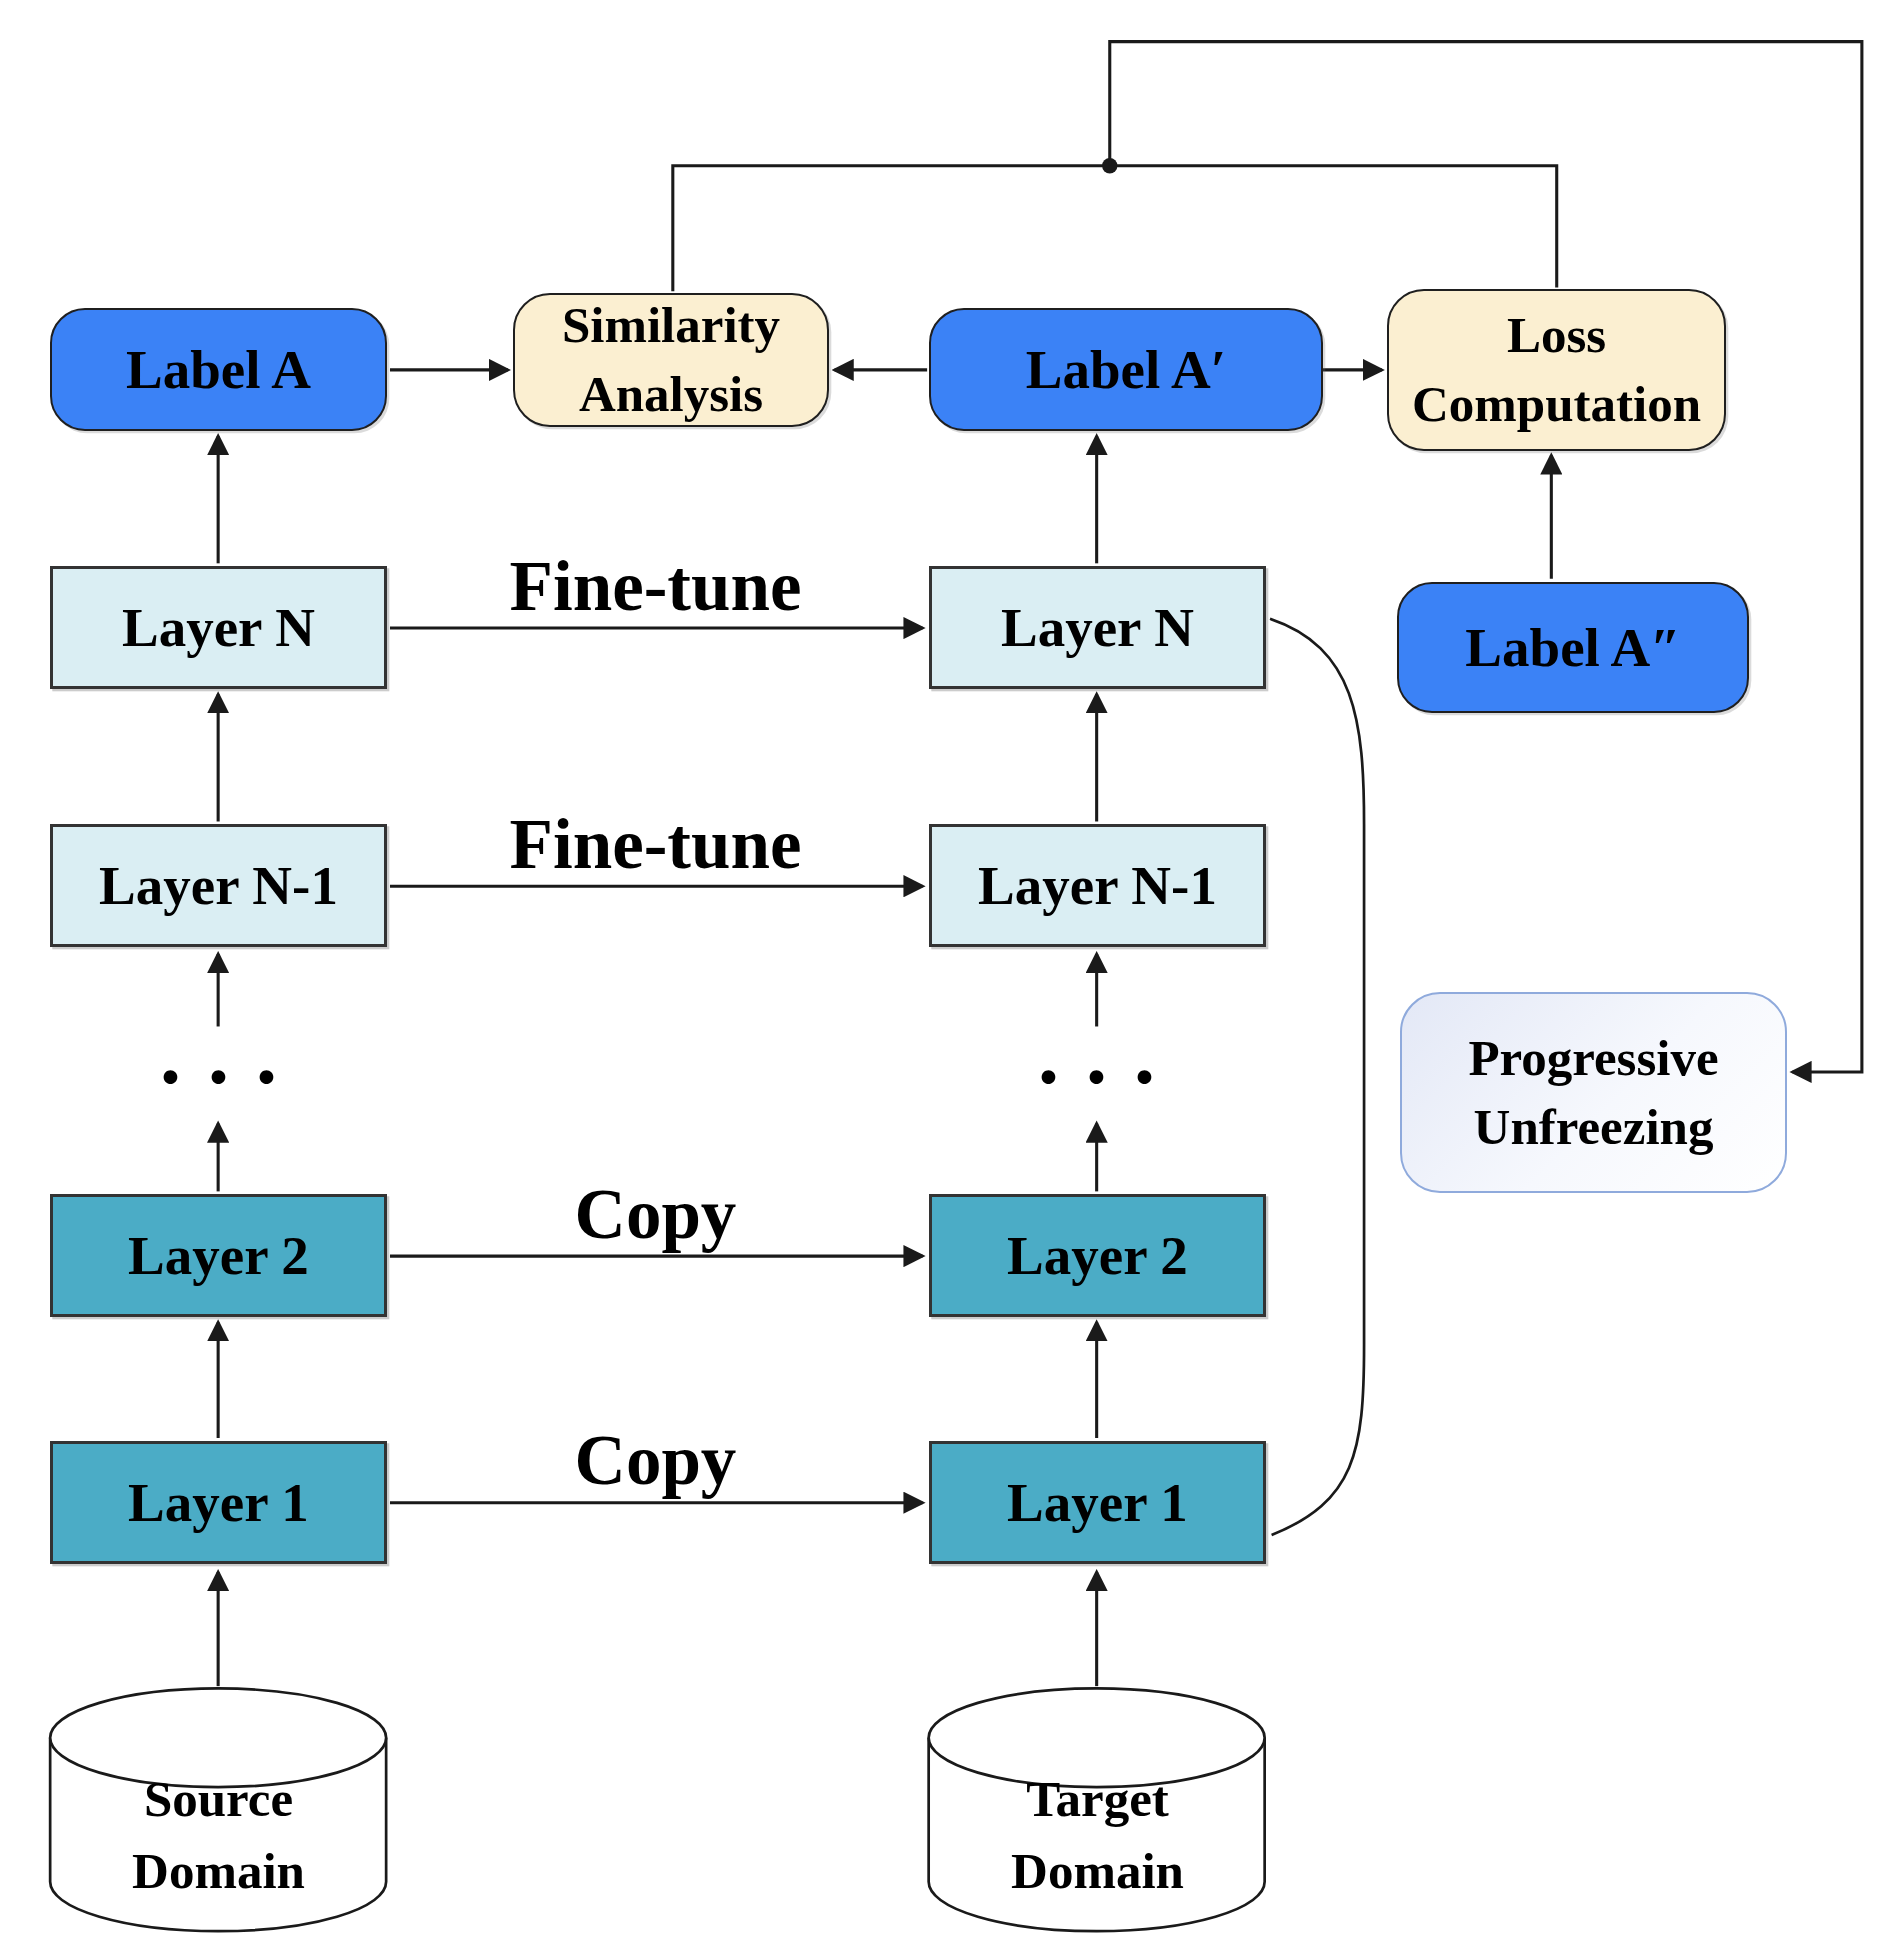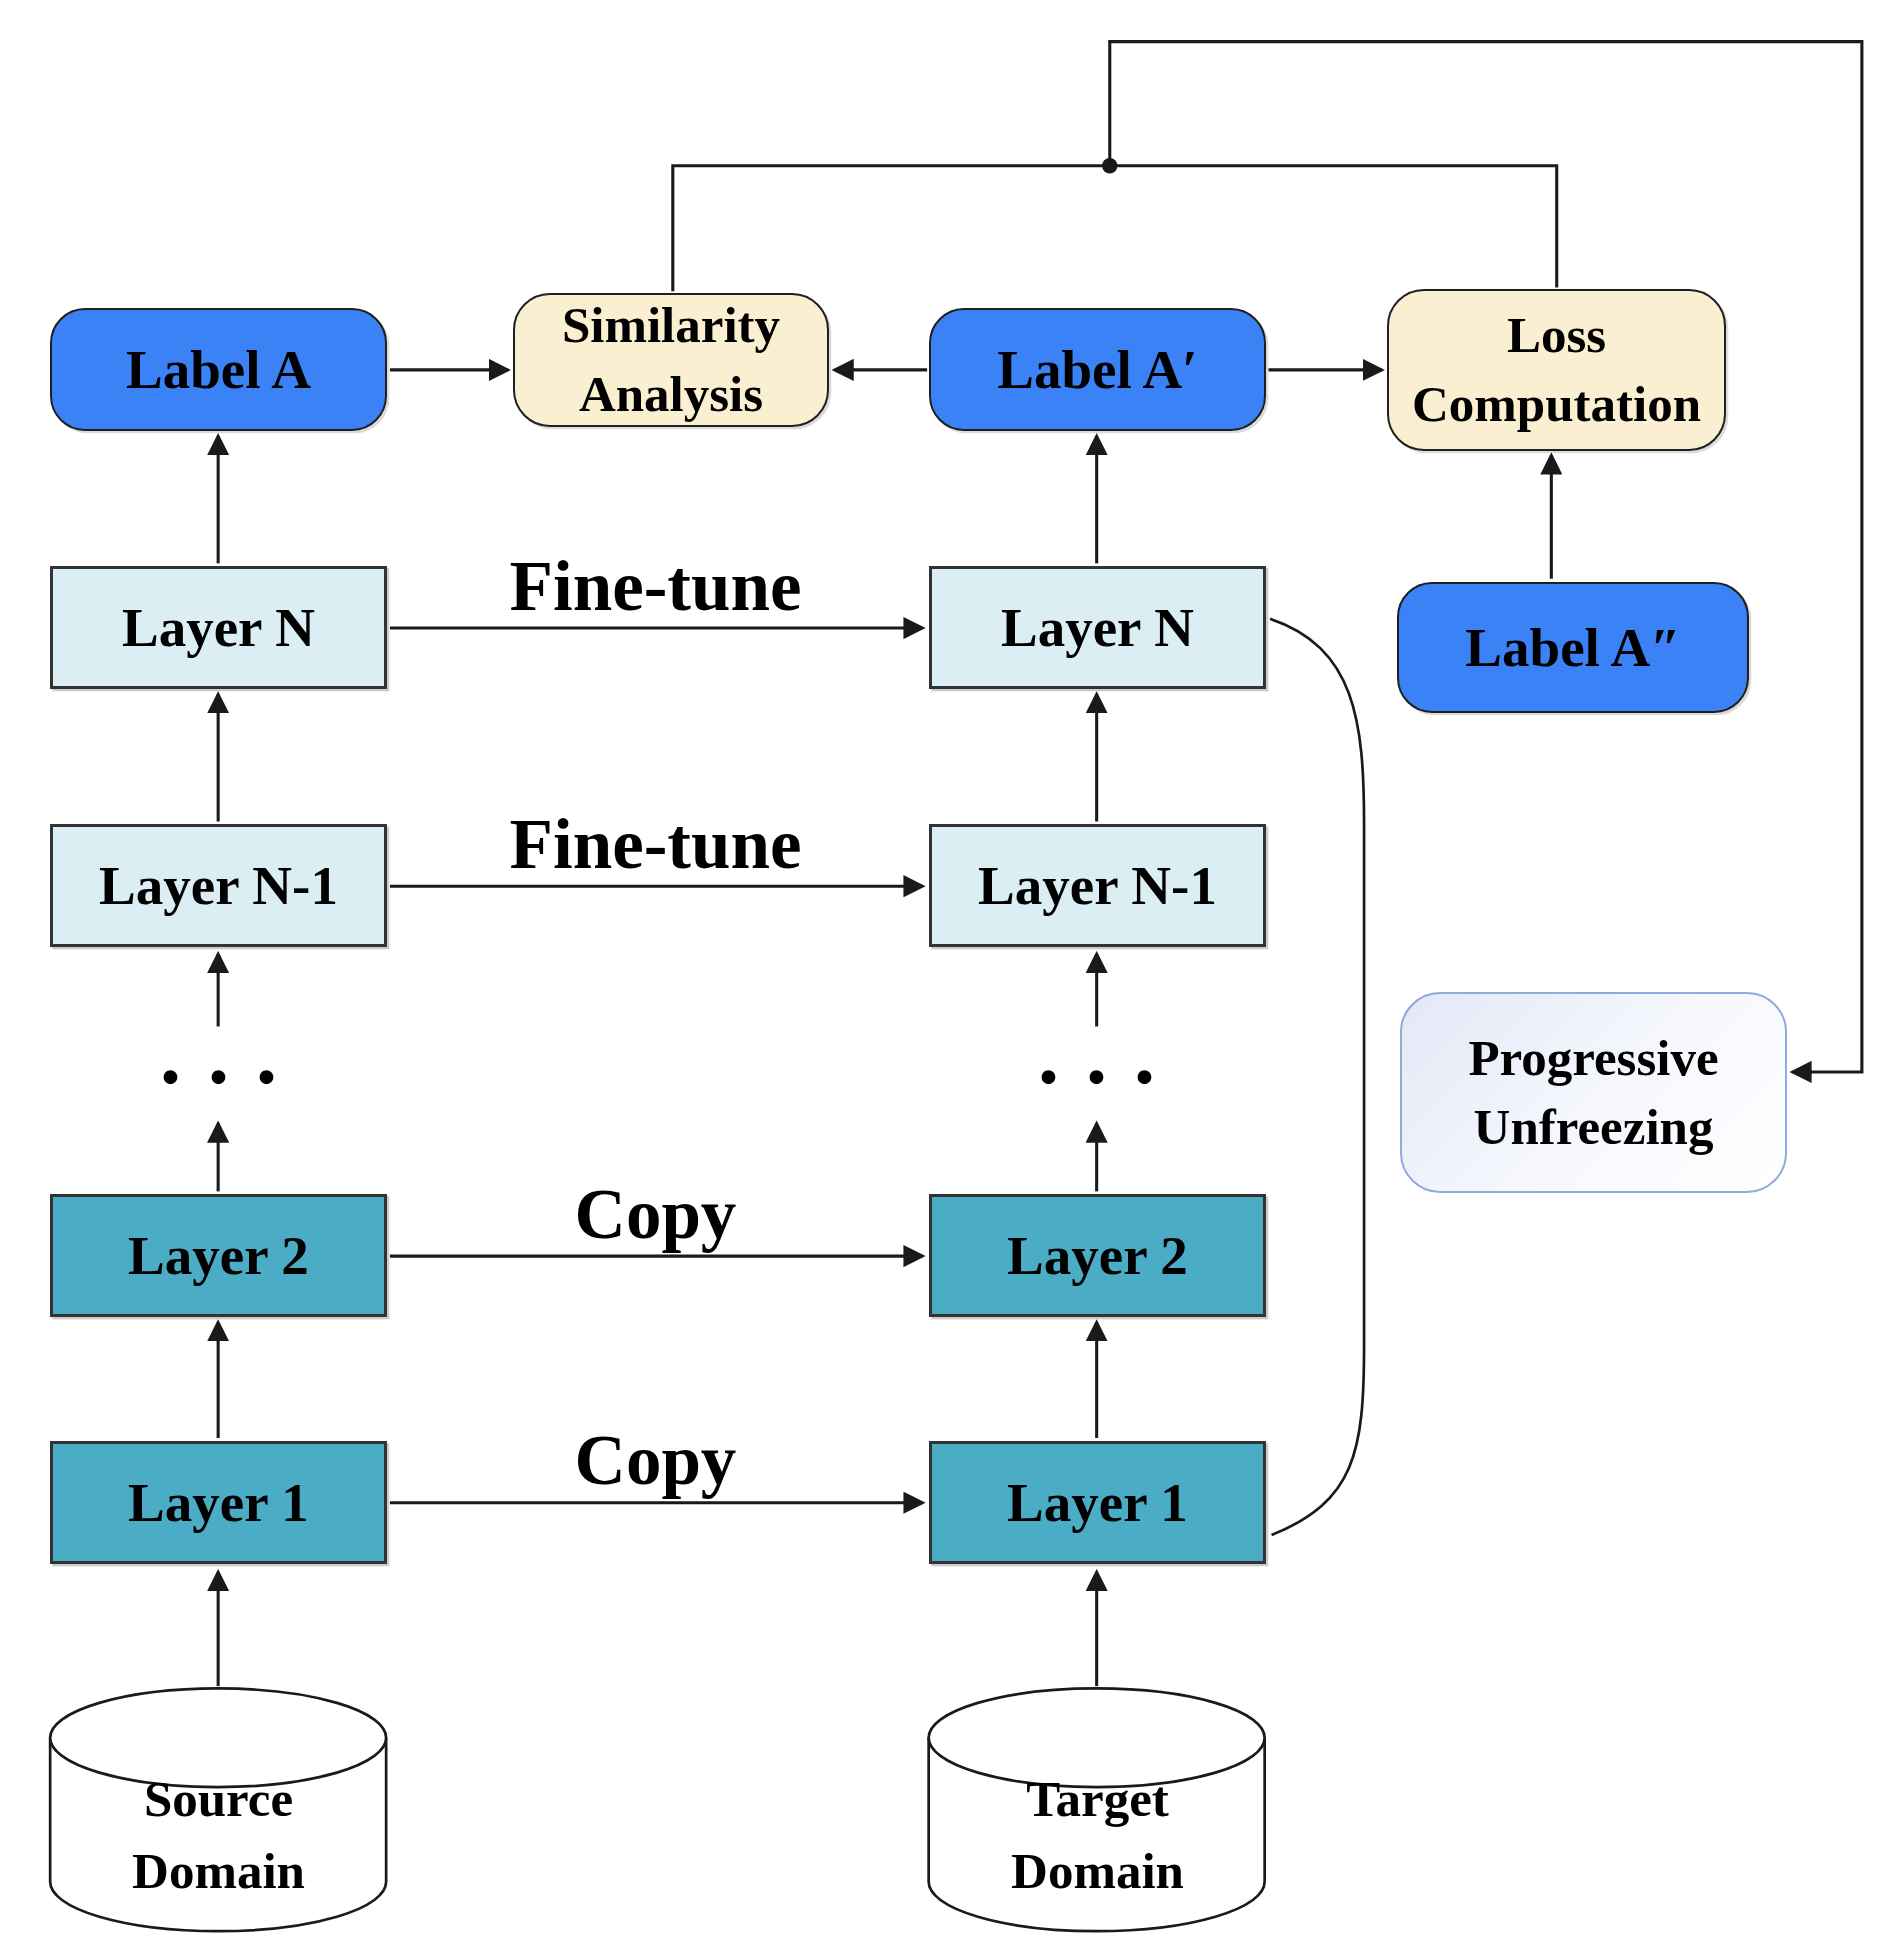--- a/index.html
+++ b/index.html
@@ -144,21 +144,21 @@
 
 <div class="node rounded single" style="left:50px; top:308px; width:337px; height:123px;">
   <span>Label A</span>
 </div>
 
 <div class="node process twoline" style="left:513px; top:293px; width:316px; height:134px;justify-content:center;">
   <span>Similarity</span>
   <span>Analysis</span>
 </div>
 
-<div class="node rounded single" style="left:929px; top:308px; width:337px; height:123px;">
+<div class="node rounded single" style="left:929px; top:308px; width:394px; height:123px;">
   <span>Label A′</span>
 </div>
 
 <div class="node process twoline" style="left:1387px; top:289px; width:339px; height:162px;">
   <span>Loss</span>
   <span>Computation</span>
 </div>
 
 <div class="node rect tuned single" style="left:50px; top:566px; width:337px; height:123px;">
   <span>Layer N</span>

